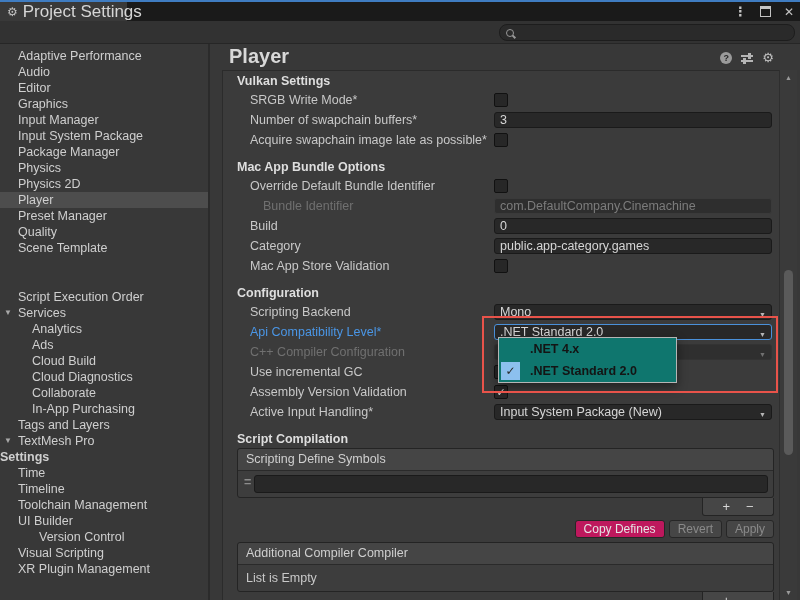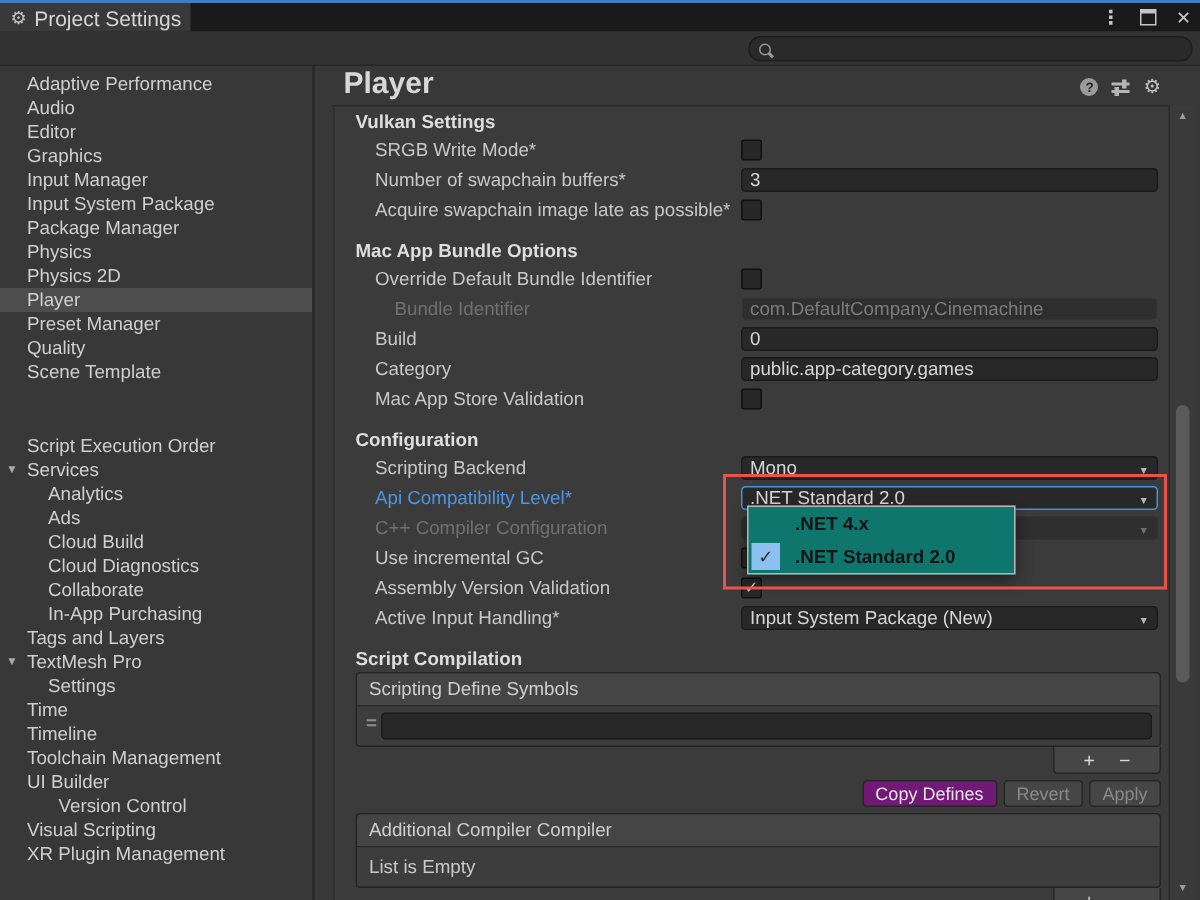--- a/index.html
+++ b/index.html
@@ -4,21 +4,21 @@
 <style>
   html,body{margin:0;padding:0;background:#202020}
   #window{position:relative;width:800px;height:600px;background:#383838;overflow:hidden;
           color:#c8c8c8;font:12.5px "Liberation Sans","DejaVu Sans",sans-serif;}
   
   .accent{position:absolute;top:0;left:0;right:0;height:2px;background:var(--titlebar-accent)}
   .titlebar{position:absolute;top:2px;left:0;right:0;height:19px;background:#1a1a1a}
   .tab{position:absolute;left:0;top:0;width:127px;height:19px;background:#393939;
        display:flex;align-items:center;gap:5px;padding-left:7px;box-sizing:border-box}
   .tab .gear{font-size:12px;color:#c2c2c2;line-height:1}
-  .tab .lbl{color:#d6d6d6;font-size:14px;white-space:nowrap}
+  .tab .lbl{color:#d6d6d6;font-size:17px;white-space:nowrap}
   .winctl{position:absolute;right:6px;top:0;height:19px;display:flex;align-items:center;gap:13px}
   .kebab{color:#c4c4c4;font-size:13px;font-weight:bold}
   .maxbox{width:9px;height:7px;border:1px solid #c4c4c4;border-top:3px solid #c4c4c4}
   .closex{color:#c4c4c4;font-size:12px}
   
   .toolbar{position:absolute;top:21px;left:0;right:0;height:22px;background:#323232;border-bottom:1px solid #262626}
   .search{position:absolute;left:499px;top:3px;width:288px;height:15px;background:#2a2a2a;
           border:1px solid #1d1d1d;border-radius:8px;display:flex;align-items:center;padding-left:6px;gap:4px}
   .mag{position:relative;width:6px;height:6px;border:1.5px solid #979797;border-radius:50%}
   .mag::after{content:"";position:absolute;width:1.5px;height:4px;background:#979797;
@@ -81,21 +81,21 @@
   .lbrow{position:relative;height:26px}
   .handle{position:absolute;left:6px;top:4px;color:#8d8d8d;font-weight:bold}
   .lbfield{position:absolute;left:16px;top:4px;width:514px;height:18px;background:#282828;
            border:1px solid #1a1a1a;border-radius:3px;box-sizing:border-box}
   .lbempty{height:26px;line-height:26px;padding-left:8px;color:#c9c9c9}
   .lfooter{display:flex;justify-content:flex-end;margin-right:5px;height:18px}
   .pmtab{width:72px;background:#464646;border:1px solid #242424;border-top:none;
          border-radius:0 0 3px 3px;display:flex;justify-content:center;gap:16px;
          align-items:center;color:#d8d8d8;font-size:13px;box-sizing:border-box}
   .btnrow{display:flex;justify-content:flex-end;gap:4px;margin:4px 5px 0 0;height:18px}
-  .btn{height:18px;line-height:16px;padding:0 8px;background:#701a75;border:1px solid #262626;
+  .btn{height:18px;line-height:16px;padding:0 8px;background:#be185d;border:1px solid #262626;
        border-radius:3px;color:#e4e4e4;font-size:12px;box-sizing:border-box}
   .btn.dis{background:#464646;color:#8a8a8a}
   
   .vscroll{position:absolute;right:3px;top:26px;width:17px;bottom:0;background:#3a3a3a;border-left:1px solid #2e2e2e}
   .sarrow{position:absolute;left:0;right:0;text-align:center;font-size:7px;color:#9a9a9a}
   .thumb{position:absolute;left:4px;width:9px;top:200px;height:185px;background:#5a5a5a;border-radius:5px}
 </style>
 </head>
 <body>
 
@@ -136,21 +136,21 @@
       <div class="sb-item" style="padding-left: 18px; margin-top: 33px;"><span>Script Execution Order</span></div>
       <div class="sb-item" style="padding-left: 18px;"><span class="fold">▼</span><span>Services</span></div>
       <div class="sb-item" style="padding-left: 32px;"><span>Analytics</span></div>
       <div class="sb-item" style="padding-left: 32px;"><span>Ads</span></div>
       <div class="sb-item" style="padding-left: 32px;"><span>Cloud Build</span></div>
       <div class="sb-item" style="padding-left: 32px;"><span>Cloud Diagnostics</span></div>
       <div class="sb-item" style="padding-left: 32px;"><span>Collaborate</span></div>
       <div class="sb-item" style="padding-left: 32px;"><span>In-App Purchasing</span></div>
       <div class="sb-item" style="padding-left: 18px;"><span>Tags and Layers</span></div>
       <div class="sb-item" style="padding-left: 18px;"><span class="fold">▼</span><span>TextMesh Pro</span></div>
-      <div class="sb-item" style="padding-left: 32px;"><span>Settings</span></div>
+      <div class="sb-item" style=" font-weight: bold;"><span>Settings</span></div>
       <div class="sb-item" style="padding-left: 18px;"><span>Time</span></div>
       <div class="sb-item" style="padding-left: 18px;"><span>Timeline</span></div>
       <div class="sb-item" style="padding-left: 18px;"><span>Toolchain Management</span></div>
       <div class="sb-item" style="padding-left: 18px;"><span>UI Builder</span></div>
       <div class="sb-item" style="padding-left: 27px; margin-left: 12px;"><span>Version Control</span></div>
       <div class="sb-item" style="padding-left: 18px;"><span>Visual Scripting</span></div>
       <div class="sb-item" style="padding-left: 18px;"><span>XR Plugin Management</span></div>
     </div>
 
   <div class="main">

